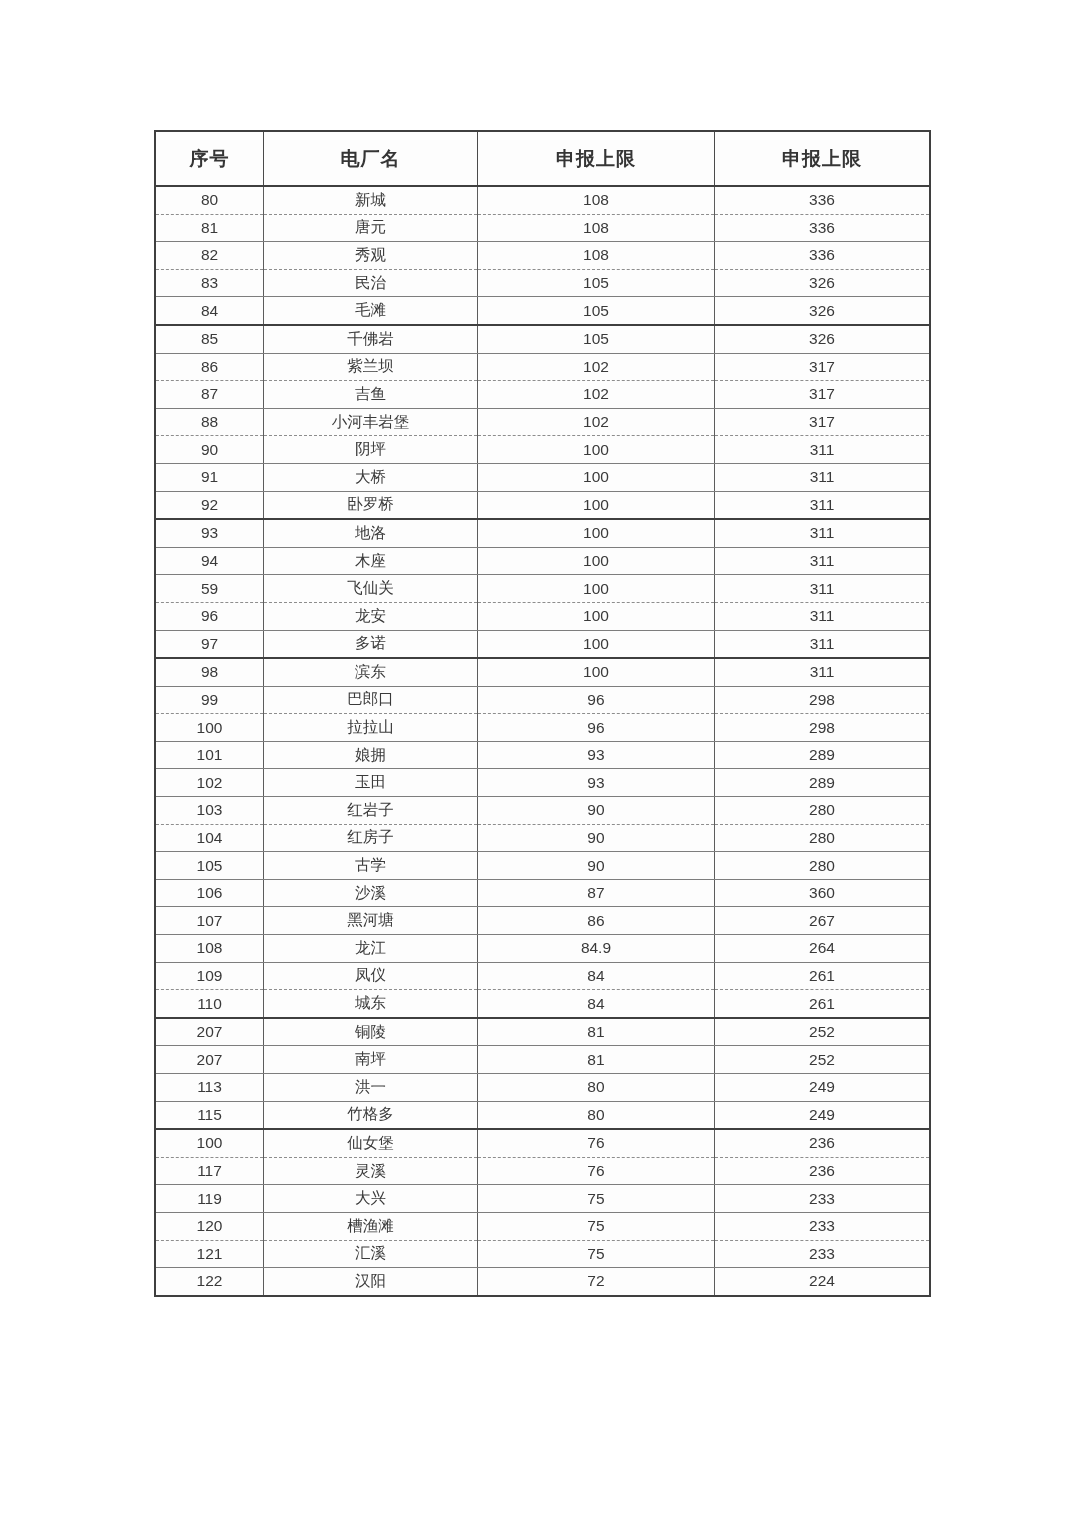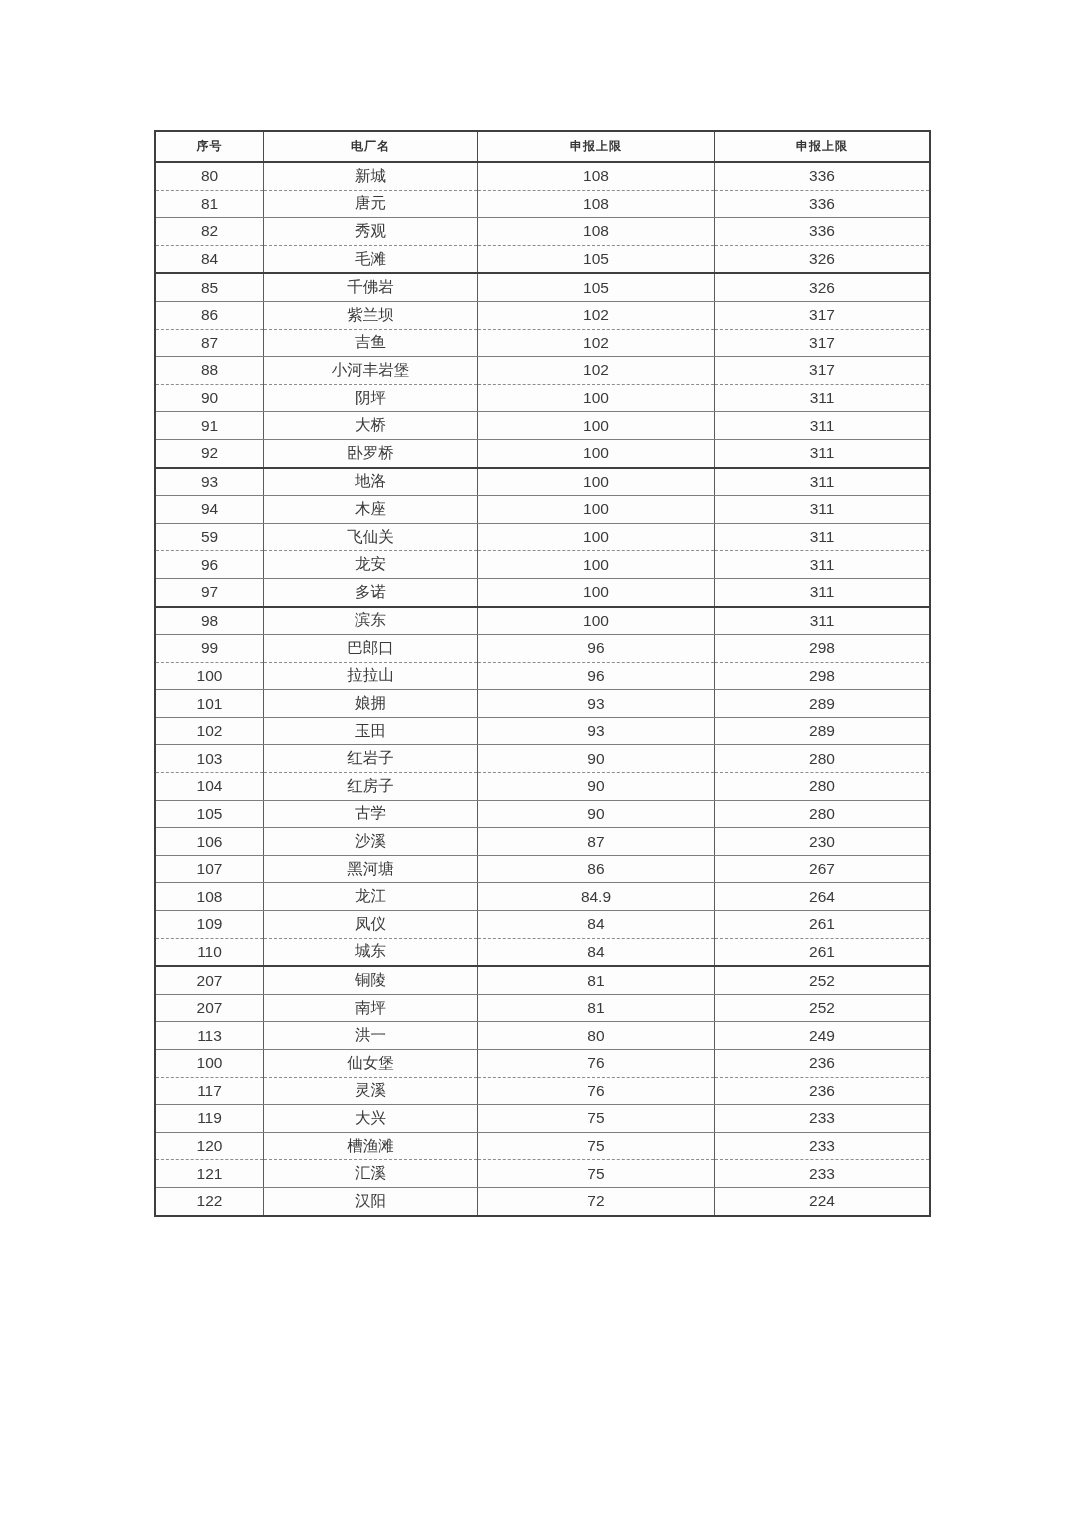--- a/index.html
+++ b/index.html
@@ -21,27 +21,27 @@
     top: 130px;
     width: 777px;
     border-collapse: collapse;
     table-layout: fixed;
     color: #3a3a3a;
     background: #fdfdfd;
     border: 2px solid #3f3f3f;
   }
   table.plant-table th {
     height: 29px;
-    font-size: 12px;
+    font-size: 19px;
     font-weight: bold;
     text-align: center;
     letter-spacing: 1px;
     border-left: 1px solid #4a4a4a;
     border-bottom: 2px solid #3f3f3f;
-    padding: 0;
+    padding: 12px;
     color: #353535;
   }
   table.plant-table td {
     height: 26.6px;
     font-size: 15.5px;
     text-align: center;
     vertical-align: middle;
     border-left: 1px solid #5c5c5c;
     border-bottom: 1px solid #7d7d7d;
     padding: 0;
@@ -89,20 +89,26 @@
           <td>唐元</td>
           <td>108</td>
           <td>336</td>
         </tr>
         <tr class="dashed-after">
           <td>82</td>
           <td>秀观</td>
           <td>108</td>
           <td>336</td>
         </tr>
+        <tr>
+          <td>83</td>
+          <td>民治</td>
+          <td>105</td>
+          <td>326</td>
+        </tr>
         <tr class="thick-after">
           <td>84</td>
           <td>毛滩</td>
           <td>105</td>
           <td>326</td>
         </tr>
         <tr>
           <td>85</td>
           <td>千佛岩</td>
           <td>105</td>
@@ -219,21 +225,21 @@
         <tr>
           <td>105</td>
           <td>古学</td>
           <td>90</td>
           <td>280</td>
         </tr>
         <tr>
           <td>106</td>
           <td>沙溪</td>
           <td>87</td>
-          <td>230</td>
+          <td>360</td>
         </tr>
         <tr>
           <td>107</td>
           <td>黑河塘</td>
           <td>86</td>
           <td>267</td>
         </tr>
         <tr>
           <td>108</td>
           <td>龙江</td>
@@ -260,20 +266,26 @@
         </tr>
         <tr>
           <td>207</td>
           <td>南坪</td>
           <td>81</td>
           <td>252</td>
         </tr>
         <tr>
           <td>113</td>
           <td>洪一</td>
+          <td>80</td>
+          <td>249</td>
+        </tr>
+        <tr class="thick-after">
+          <td>115</td>
+          <td>竹格多</td>
           <td>80</td>
           <td>249</td>
         </tr>
         <tr class="dashed-after">
           <td>100</td>
           <td>仙女堡</td>
           <td>76</td>
           <td>236</td>
         </tr>
         <tr>

